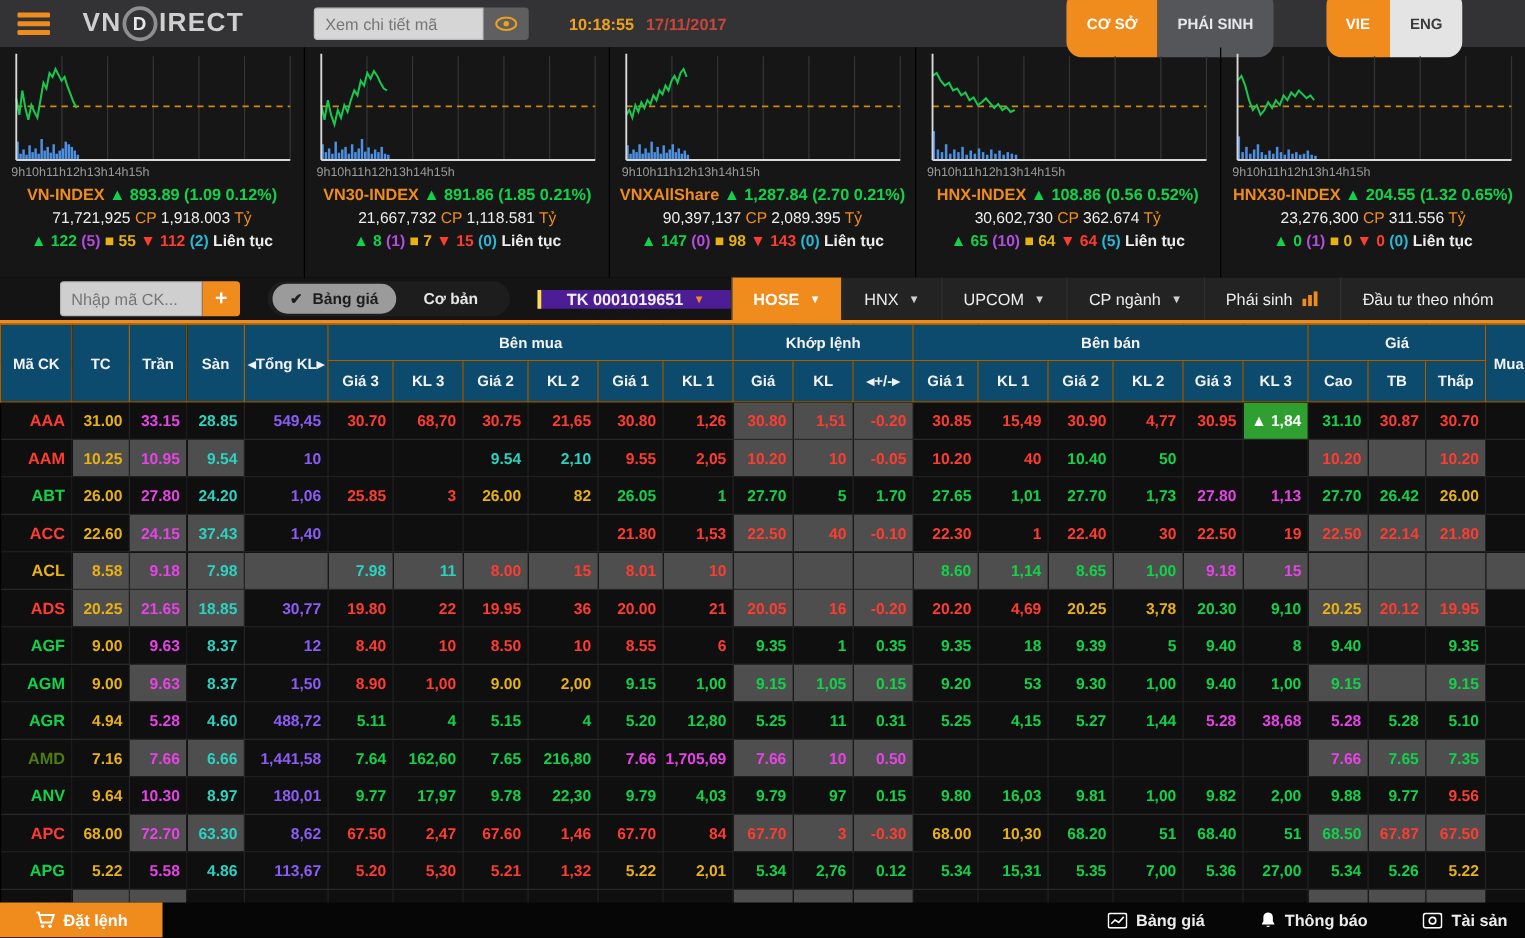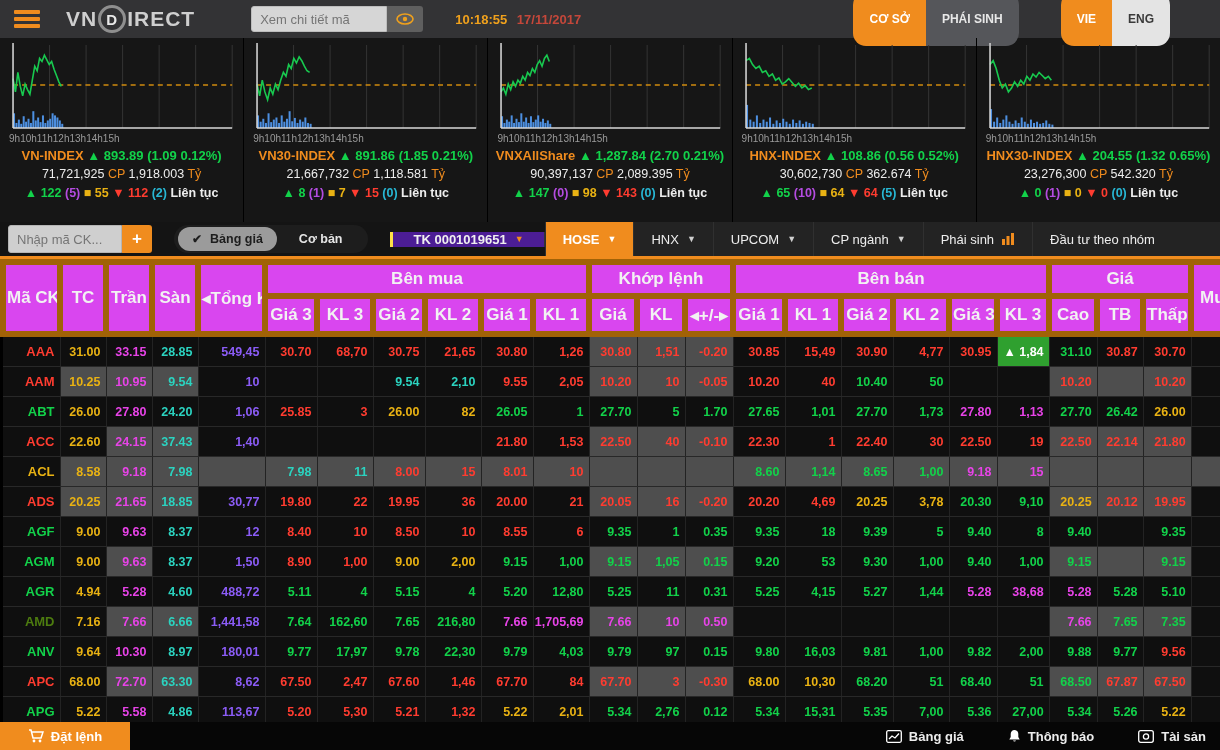--- a/index.html
+++ b/index.html
@@ -28,37 +28,37 @@
   .ipanel:last-child{border-right:none;}
   .ichart{width:100%;height:92px;display:block;}
   .iaxis{display:flex;font-size:10px;color:#9a9a9a;height:13px;padding:0 2px;}
   .il{height:19px;line-height:19px;text-align:center;white-space:nowrap;font-size:12.5px;overflow:hidden;}
   .il1{font-size:13px;font-weight:bold;}
   .iname{color:#f08c1e;} .grn{color:#12d24a;} .red{color:#ff3c30;} .ylw{color:#e9b213;}
   .prp{color:#b44ce0;} .cyn{color:#28b7d4;} .wht{color:#ededed;} .org{color:#f08c1e;}
   
   .toolbar{height:34px;background:#141414;border-bottom:3px solid #f08c1e;display:flex;align-items:stretch;}
   .tleft{display:flex;align-items:center;padding-left:8px;}
-  .code-input{width:96px;height:26px;background:#cfcfcf;border:1px solid #b5b5b5;border-radius:3px 0 0 3px;font-size:13px;color:#777;padding:0 8px;font-family:"Liberation Sans",sans-serif;}
+  .code-input{width:96px;height:26px;background:#cfcfcf;border:1px solid #b5b5b5;border-radius:3px 0 0 3px;font-size:13px;color:#777;padding:0 8px;font-family:"Liberation Sans",sans-serif;margin-left:40px;}
   .plus-btn{width:30px;height:28px;background:#f08c1e;color:#fff;border:none;border-radius:0 3px 3px 0;font-size:17px;font-weight:bold;cursor:pointer;}
   .mode-pill{display:flex;align-items:center;background:#1d1d1d;border-radius:15px;margin-left:22px;height:28px;padding:0 4px;}
   .mode-on{display:flex;align-items:center;background:#9b9b9b;color:#1d1d1d;border-radius:13px;height:24px;padding:0 14px;font-size:12.5px;font-weight:bold;cursor:pointer;}
   .mode-on .chk{margin-right:8px;font-size:12px;}
   .mode-off{color:#e6e6e6;font-size:12.5px;font-weight:bold;padding:0 22px;cursor:pointer;}
   .tk-drop{display:flex;align-items:center;background:#4c1d95;border-left:3px solid #fde047;border-right:1px solid #333;color:#f0f0f0;font-size:13px;font-weight:bold;padding:0 20px;margin-left:22px;cursor:pointer;}
   .caret{font-size:9px;color:#f08c1e;margin-left:8px;}
   .tabs{display:flex;flex:1;}
   .tab{display:flex;align-items:center;padding:0 17px;background:#232323;border-left:1px solid #303030;color:#ededed;font-size:13px;cursor:pointer;white-space:nowrap;}
   .tab .caret{color:#cfcfcf;}
   .tab.active{background:#f08c1e;color:#fff;font-weight:bold;}
   .tab.active .caret{color:#fff;}
   .tab:last-child{flex:1;}
   
   table.board{border-collapse:collapse;table-layout:fixed;width:1220px;}
-  .board th{background:#d946ef;color:#f2f2f2;font-size:17px;font-weight:bold;border:6px solid #a16207;white-space:nowrap;overflow:hidden;}
+  .board th{background:#0c4a6e;color:#f2f2f2;font-size:12px;font-weight:bold;border:1px solid #a16207;white-space:nowrap;overflow:hidden;}
   .board tr.grow th{height:26px;}
   .board tr.crow th{height:30px;}
   .board td{height:29px;background:#0f0f0f;border-right:1px solid #232323;border-bottom:1px solid #282828;font-size:12.5px;font-weight:bold;text-align:right;padding:0 5px 0 0;white-space:nowrap;overflow:hidden;}
   .board td.tick{text-align:right;padding-left:6px;font-size:13px;}
   td.y{color:#e9b213;} td.m{color:#e743e7;} td.c{color:#2bd3c0;} td.g{color:#12d24a;}
   td.r{color:#ff3c30;} td.w{color:#8b5cf6;}
   .tick.r{color:#ff3c30;} .tick.g{color:#12d24a;} .tick.y{color:#e9b213;} .tick.m{color:#4d7c0f;}
   td.f{background:#4e4e4e;}
   td.gbg{background:#2fa02f;color:#fff;padding:0;}
   td.gbg .in{display:flex;justify-content:space-between;align-items:center;padding:0 5px 0 6px;}
@@ -338,21 +338,21 @@
       <div class="iaxis">
         <span>9h</span>
         <span>10h</span>
         <span>11h</span>
         <span>12h</span>
         <span>13h</span>
         <span>14h</span>
         <span>15h</span>
       </div>
       <div class="il il1"><span class="iname">HNX30-INDEX</span> <span class="grn">▲</span> <span class="grn">204.55</span> <span class="grn">(1.32 0.65%)</span></div>
-      <div class="il wht"><span>23,276,300</span> <span class="org">CP</span> <span>542.320</span> <span class="org">Tỷ</span></div>
+      <div class="il wht"><span>23,276,300</span> <span class="org">CP</span> <span>311.556</span> <span class="org">Tỷ</span></div>
       <div class="il" style="font-weight: bold;"><span class="grn">▲ </span><span class="grn">0</span> <span class="prp">(1)</span> <span class="ylw">■ </span><span class="ylw">0</span> <span class="red">▼ </span><span class="red">0</span> <span class="cyn">(0)</span> <span class="wht">Liên tục</span></div>
     </div>
   </div>
 
 <div class="toolbar">
   <div class="tleft">
     <input class="code-input" placeholder="Nhập mã CK..." style="">
     <button class="plus-btn">+</button>
     <div class="mode-pill">
       <div class="mode-on">

